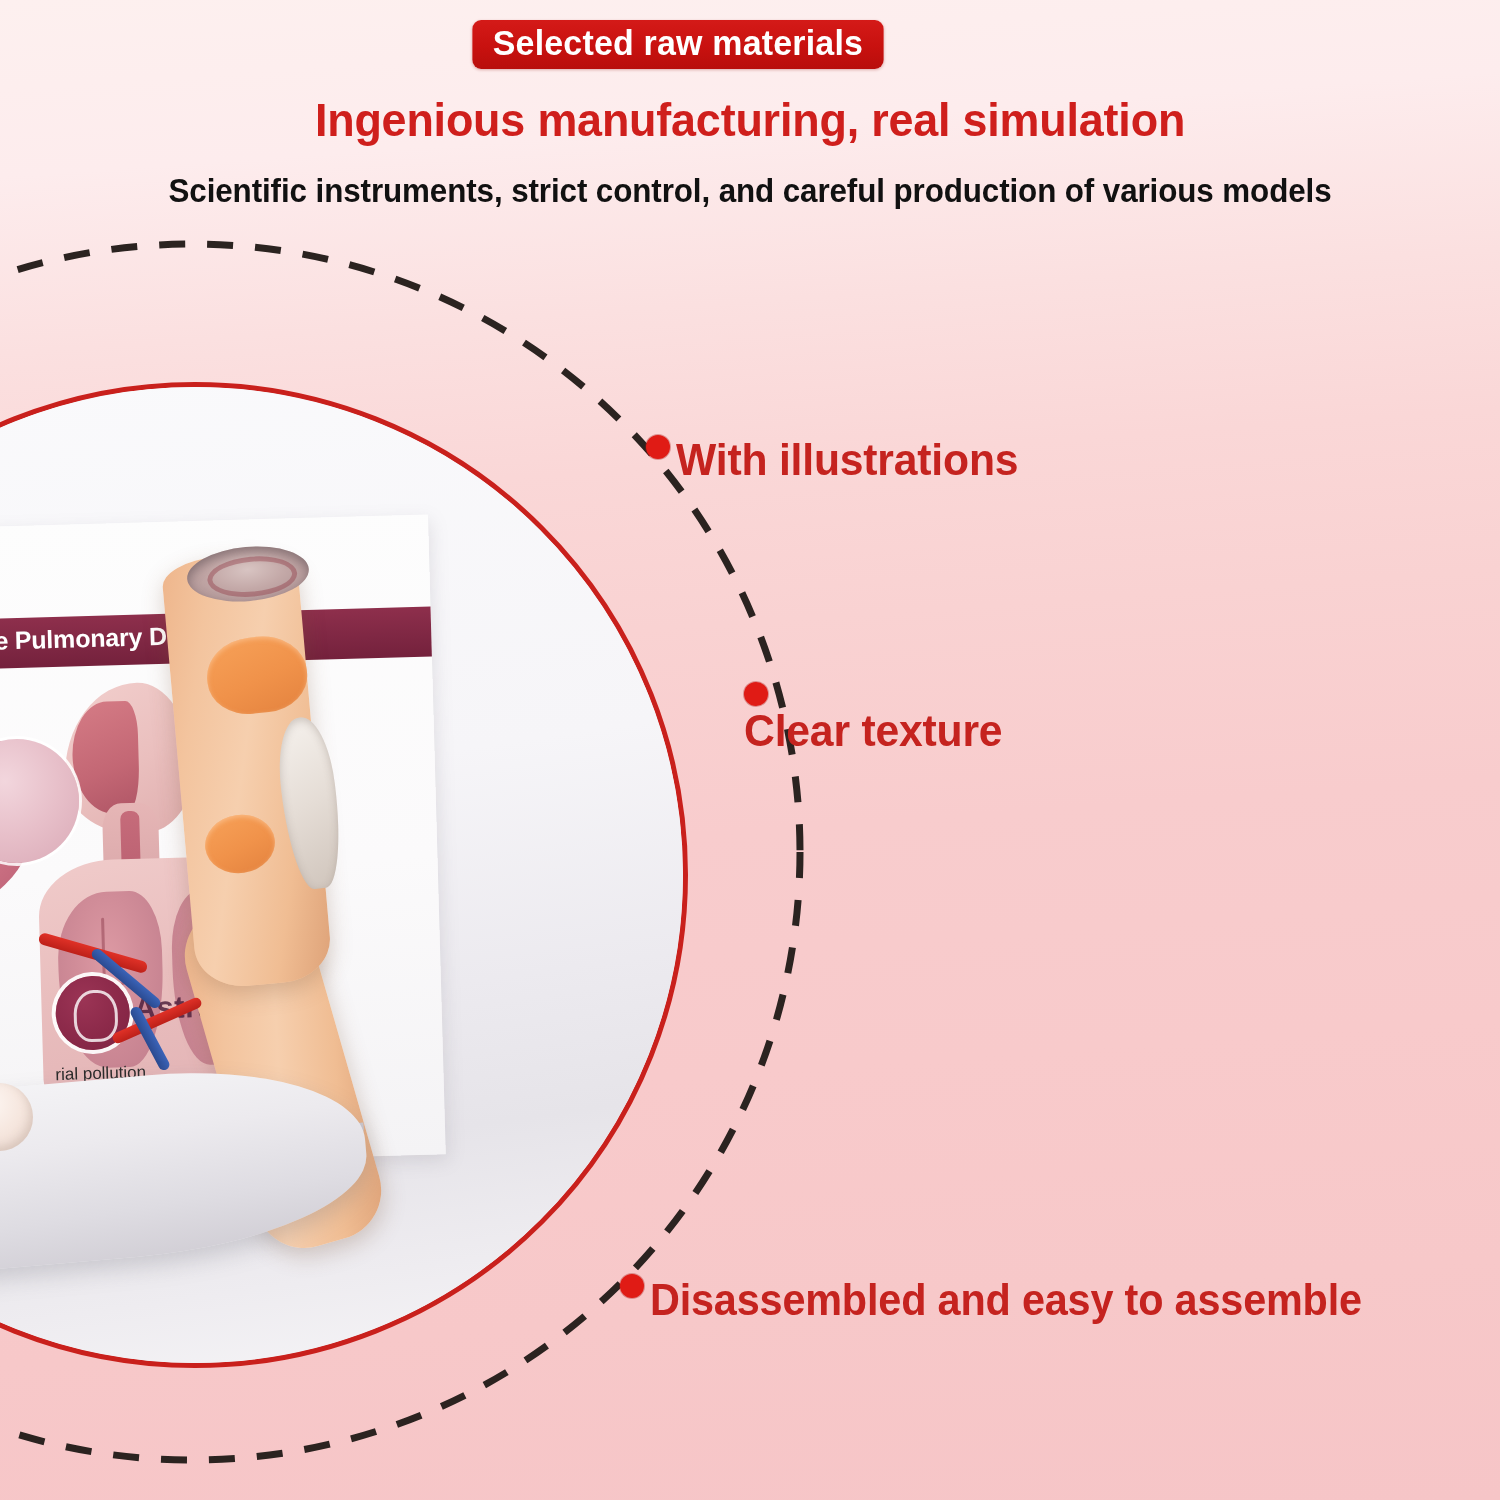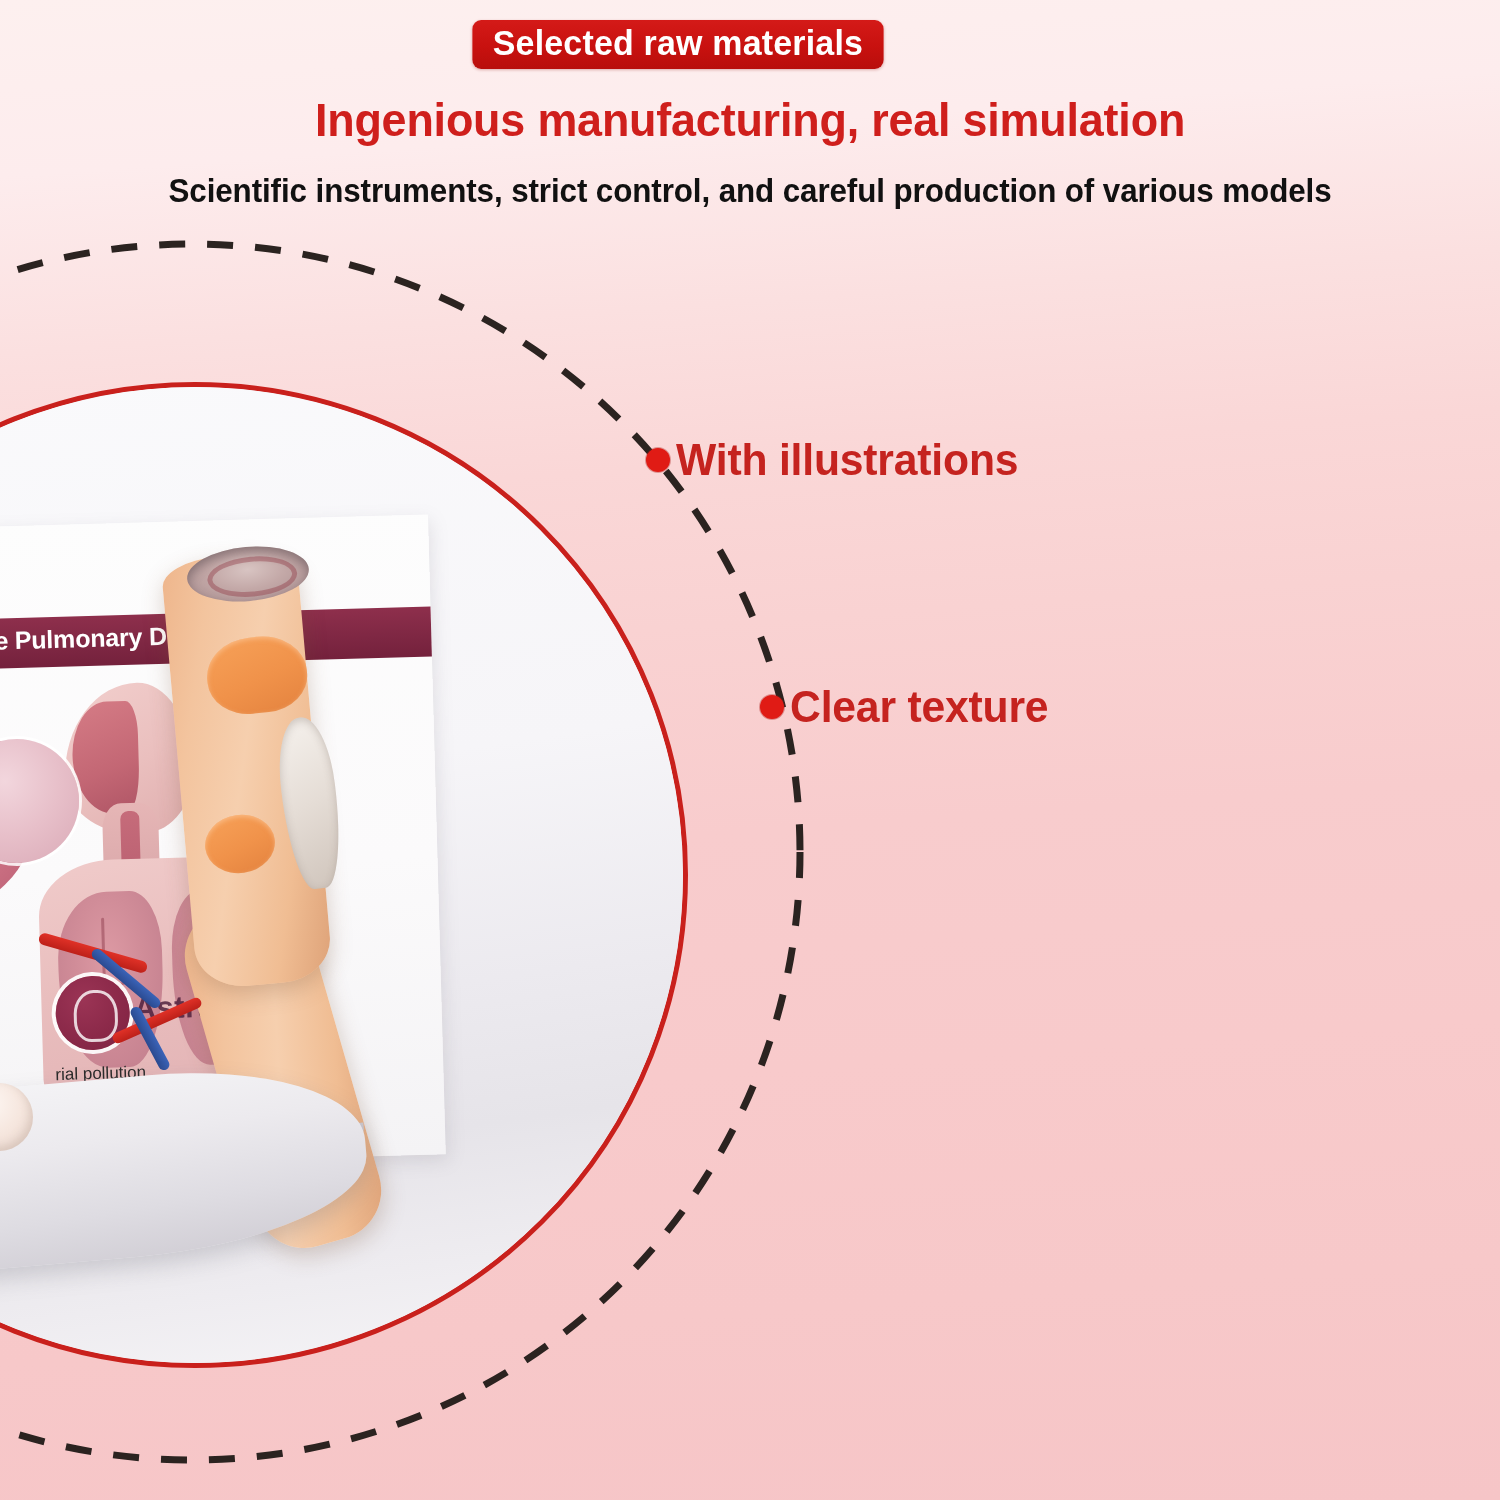--- a/index.html
+++ b/index.html
@@ -392,21 +392,20 @@
     transform: rotate(-5deg);
     z-index: 15;
   }
 
   
   .bullet {
     position: absolute;
     z-index: 35;
     white-space: nowrap;
     display: flex;
-    align-items: center;
   }
   .bullet .dot {
     width: 24px;
     height: 24px;
     border-radius: 50%;
     background: #e01b15;
     flex: 0 0 auto;
     margin-right: 6px;
     box-shadow: 0 0 0 1px rgba(170,20,16,0.35);
   }
@@ -510,20 +509,24 @@
       <div class="base"></div>
 
     </div>
   </div>
 
   <div class="bullet b1" style="left:646px; top:435px;">
     <span class="dot"></span>
     <span class="txt">With illustrations</span>
   </div>
 
-  <div class="bullet b2" style="left:760px; top:682px;">
+  <div class="bullet b2" style="left:744px; top:682px;flex-direction:column;">
     <span class="dot"></span>
     <span class="txt">Clear texture</span>
   </div>
 
 
+  <div class="bullet b4" style="left:620px; top:1274px;">
+    <span class="dot"></span>
+    <span class="txt">Disassembled and easy to assemble</span>
+  </div>
 
 </div>
 
 </body></html>

